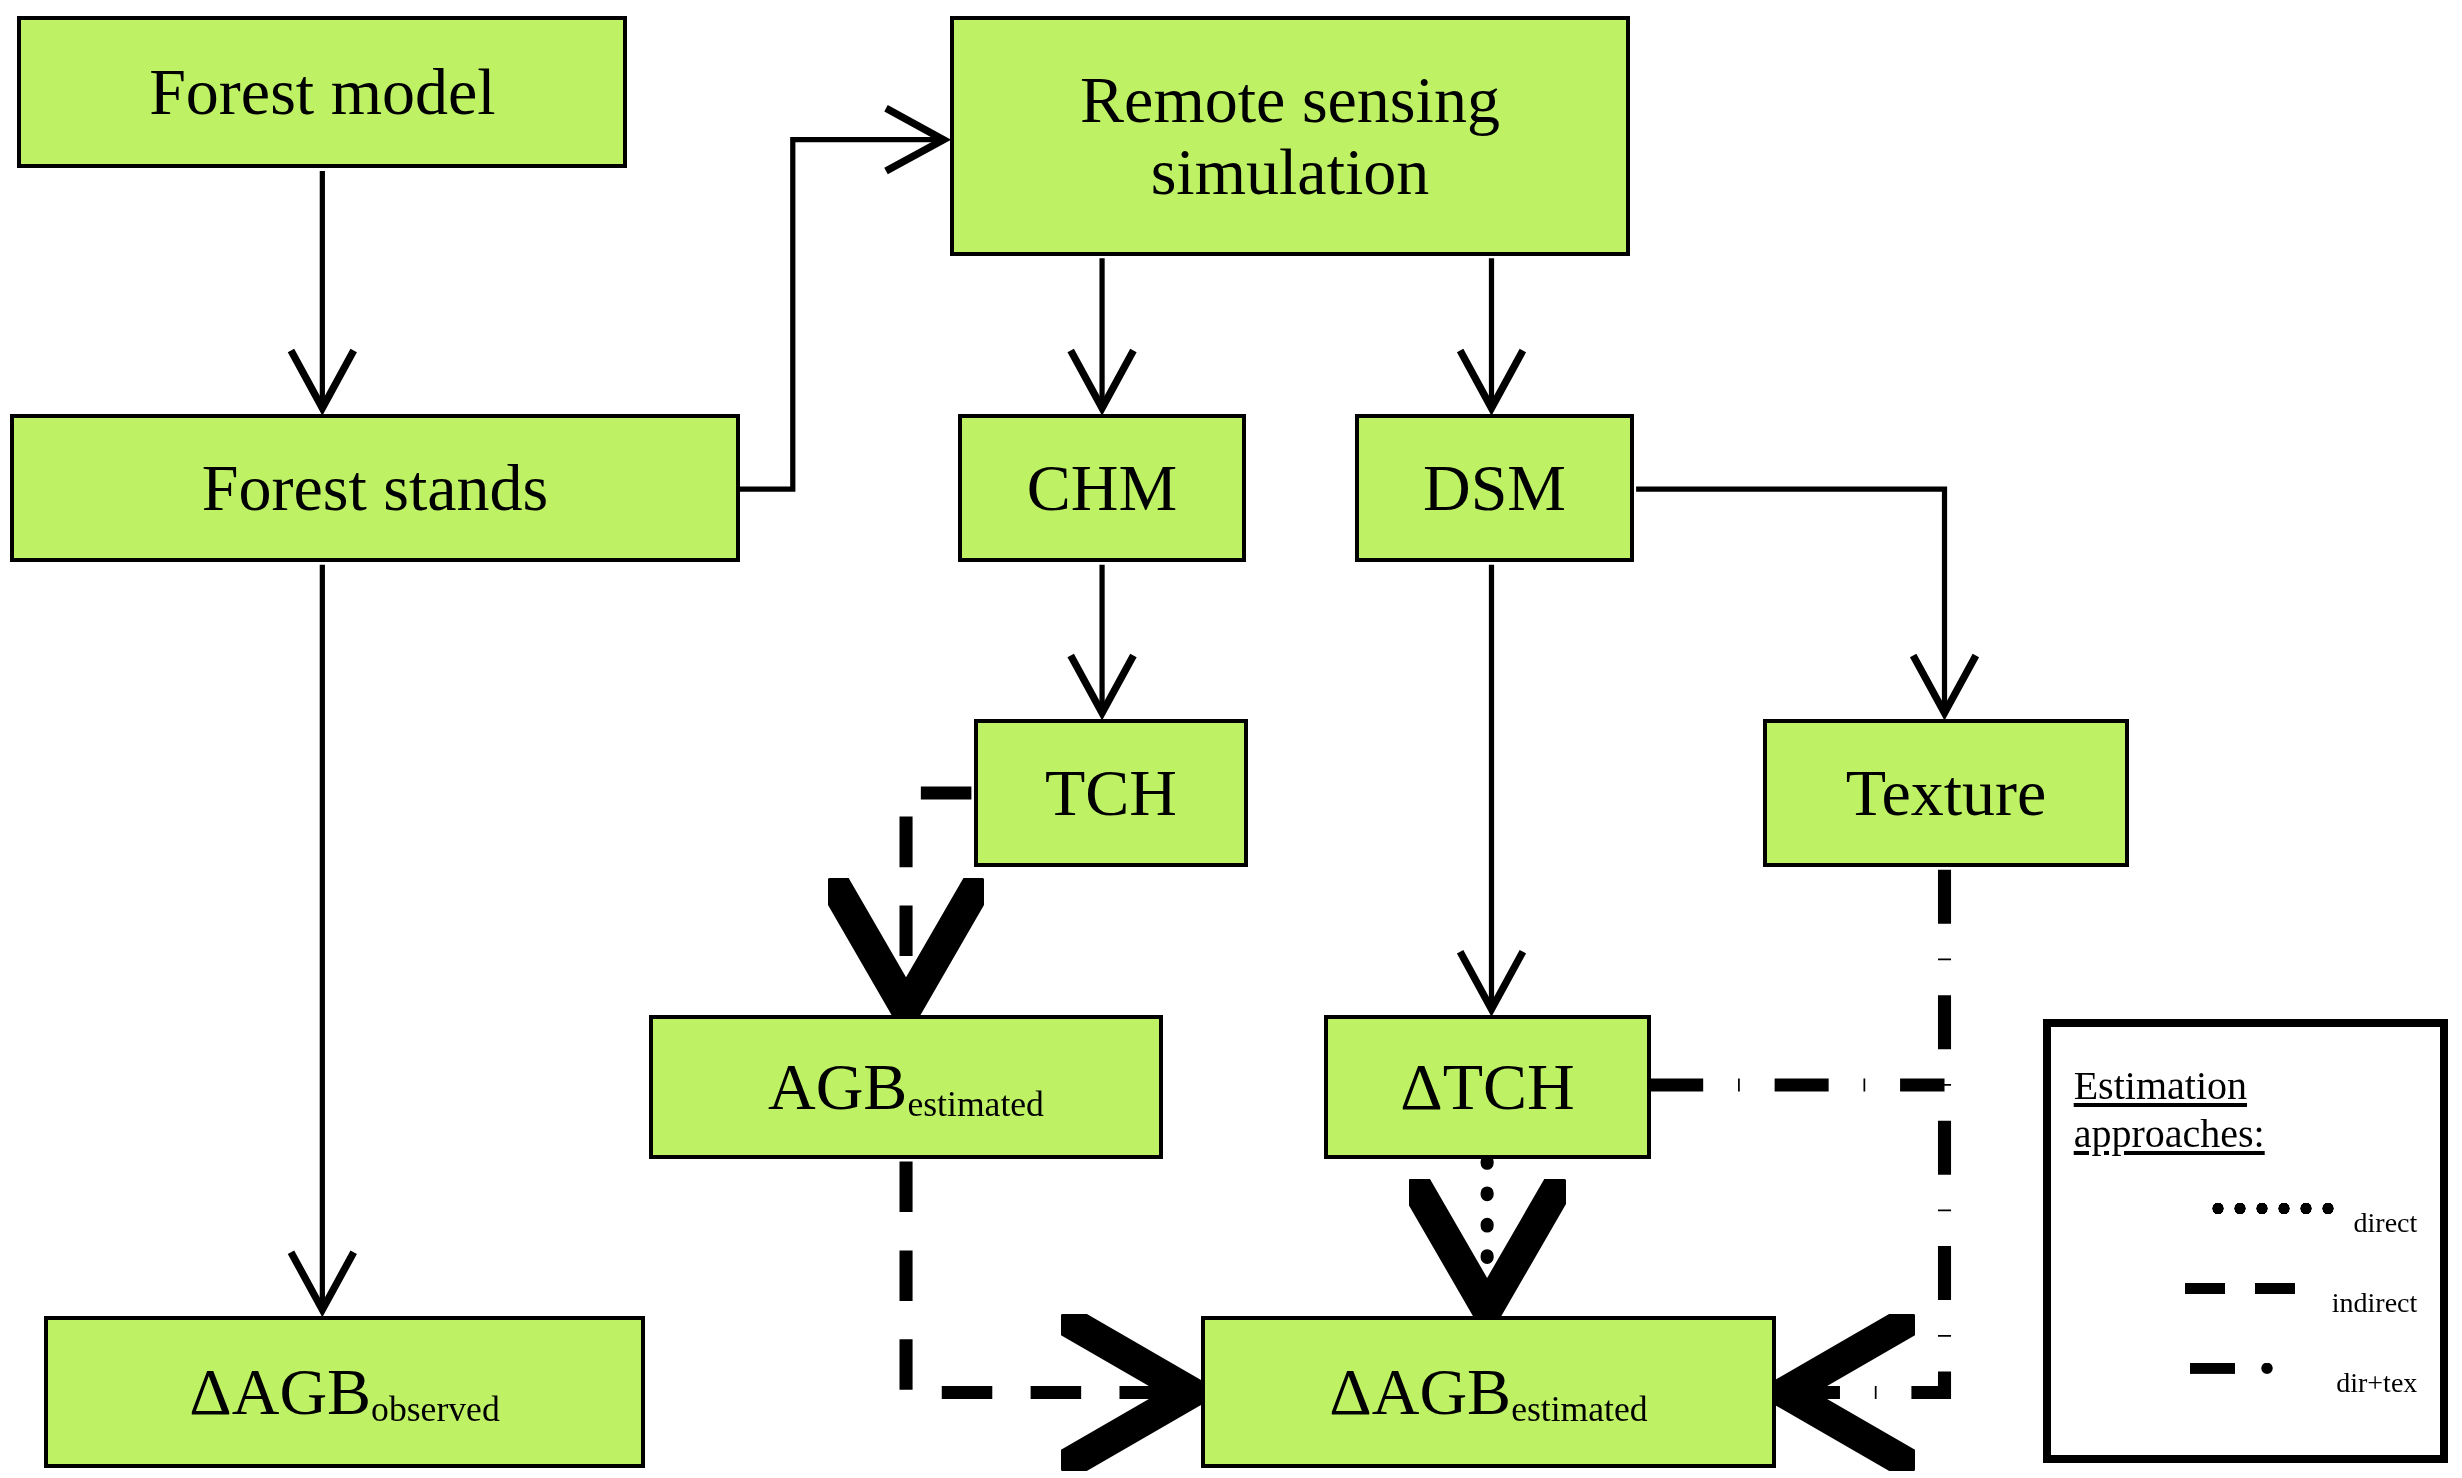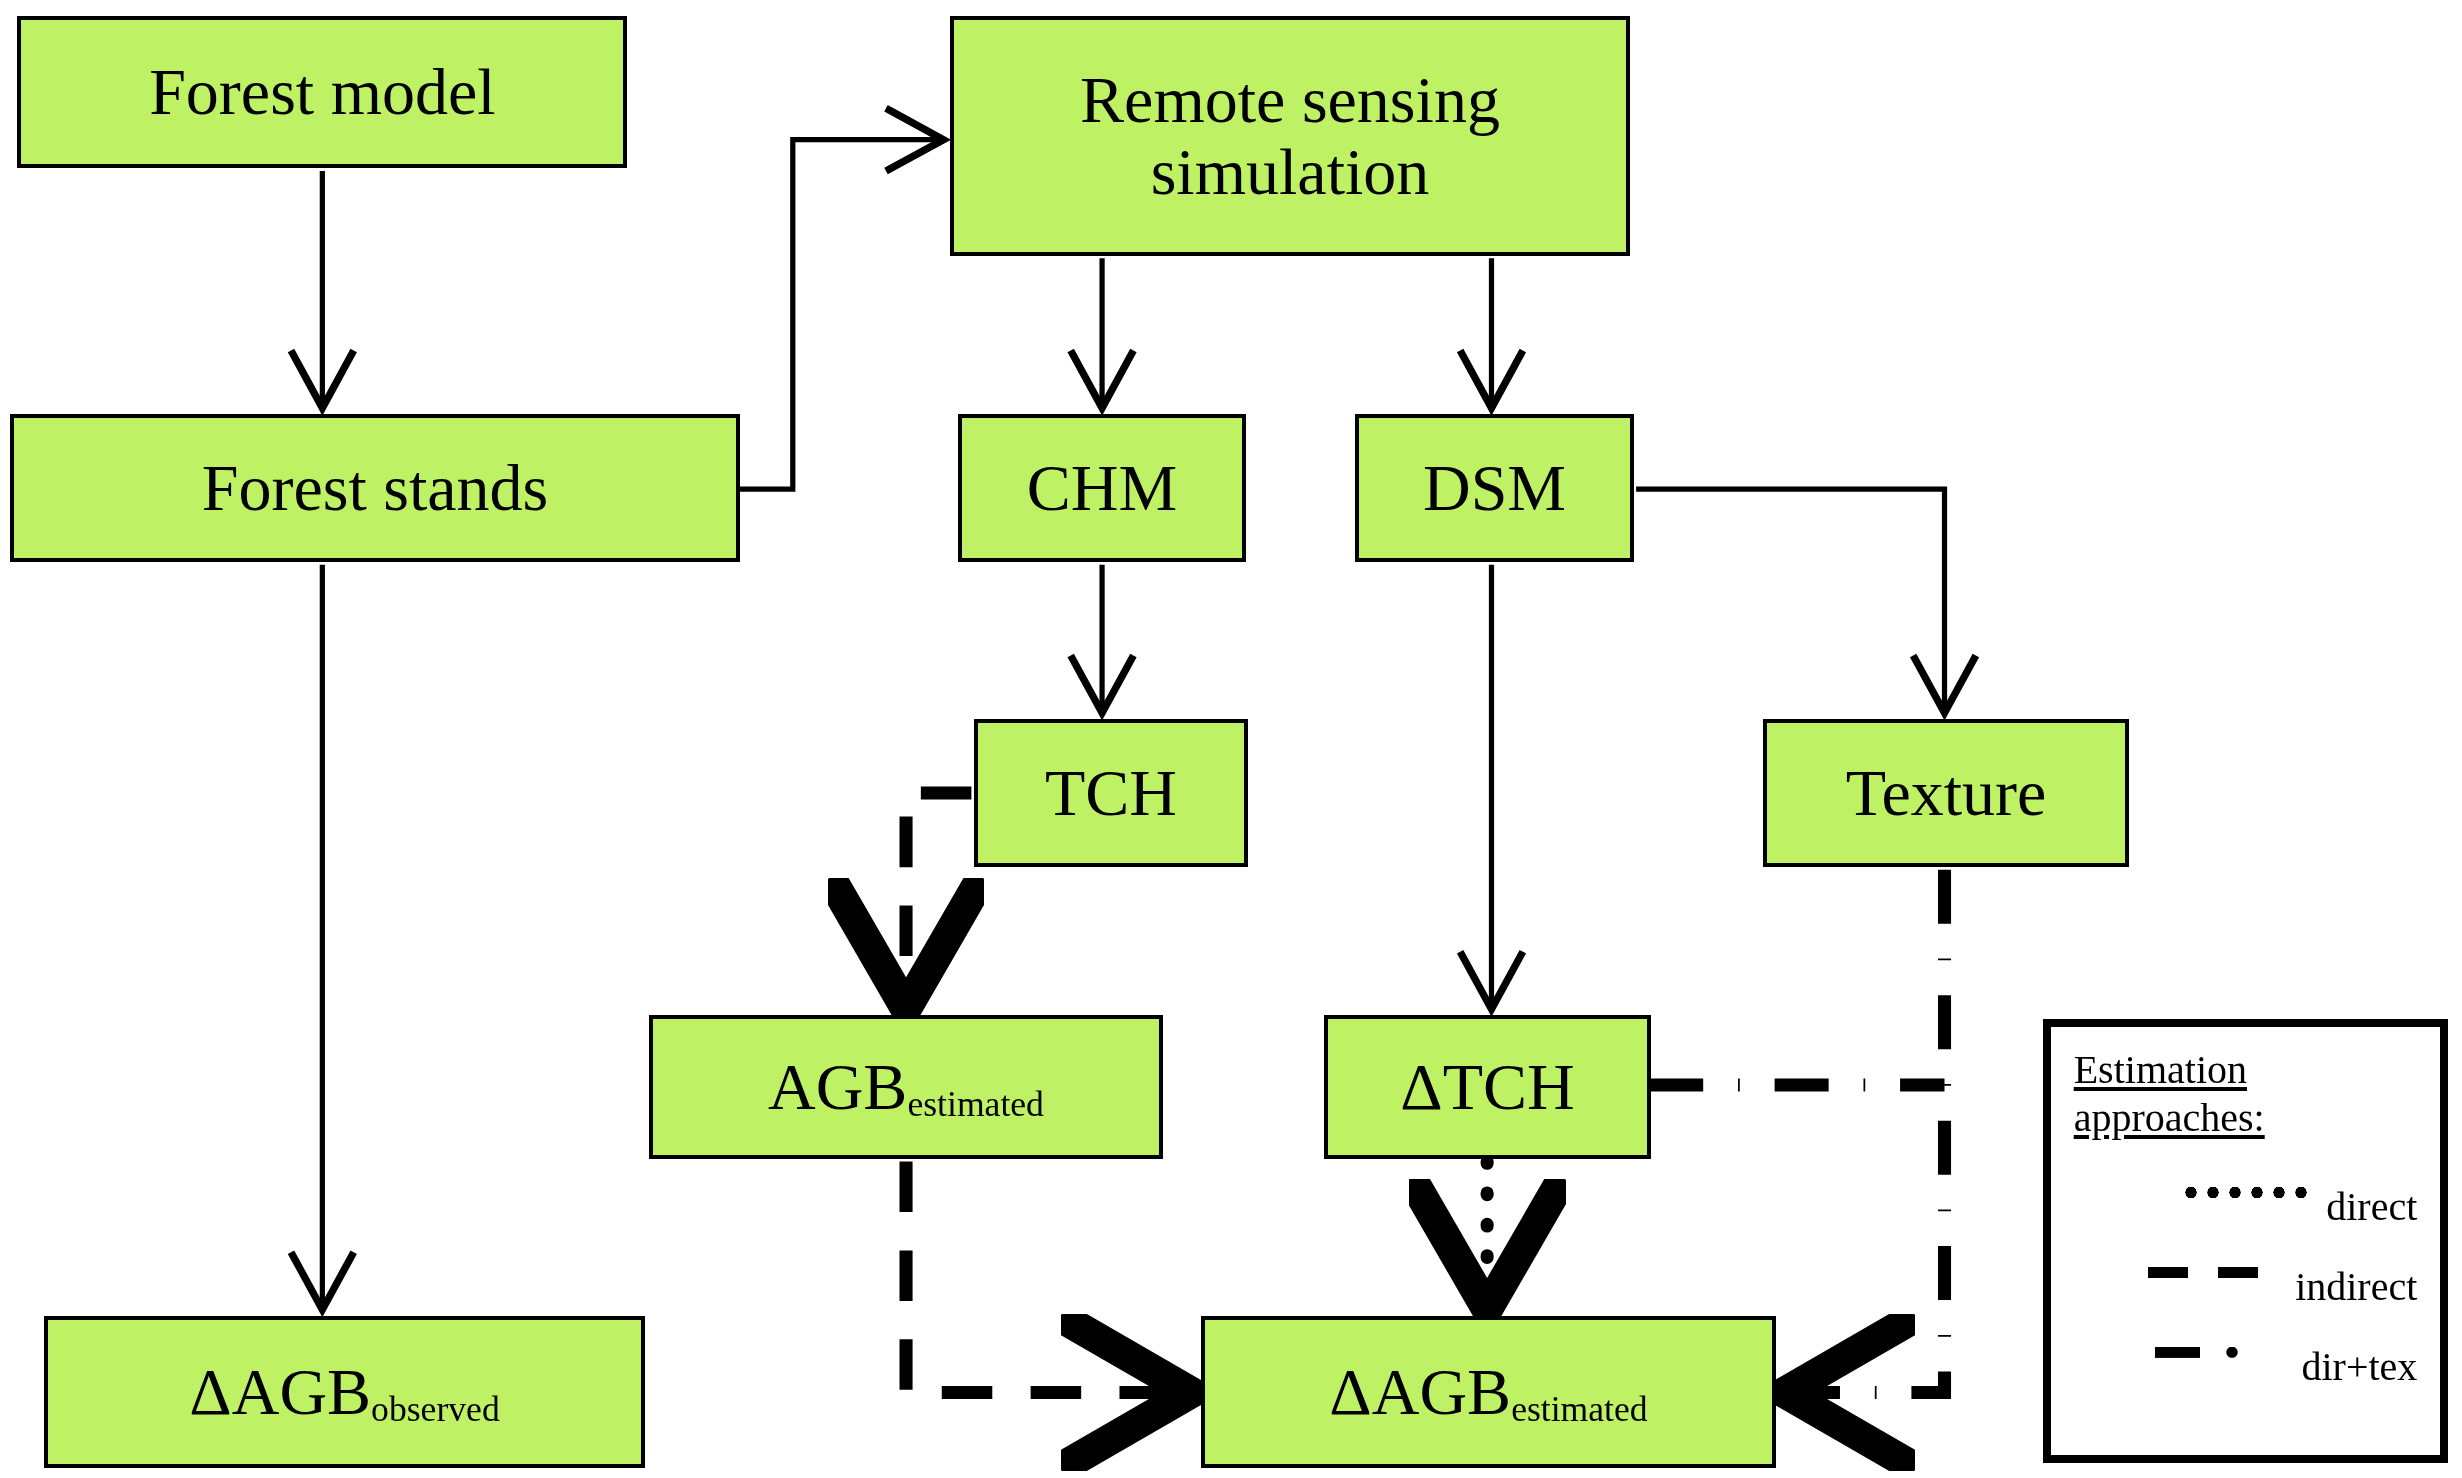--- a/index.html
+++ b/index.html
@@ -45,35 +45,36 @@
     padding:19px 22.7px 15.7px 22.7px;
   }
   #legend .ltitle{
     font-size:40px;
     line-height:1.20;
     text-align:left;
     text-decoration:underline;
     text-underline-offset:4.4px;
     white-space:pre-line;
     margin-bottom:10.5px;
+    margin-top:16px;
   }
   #legend .lrow{
     display:flex;
     align-items:center;
     justify-content:flex-end;
     height:80px;
     gap:15.7px;
   }
   #legend .lrow .swatch{
     width:131px;
     height:10.5px;
     flex:0 0 131px;
   }
   #legend .lrow .ltxt{
-    font-size:40px;
+    font-size:28px;
     text-align:right;
     white-space:nowrap;
     margin-top:28px;
   }
   .sw-dot{
     background-image:radial-gradient(circle, #000 45%, transparent 47%);
     background-size:22px 10.5px;
     background-repeat:repeat-x;
     background-position:left center;
     height:10.5px;

